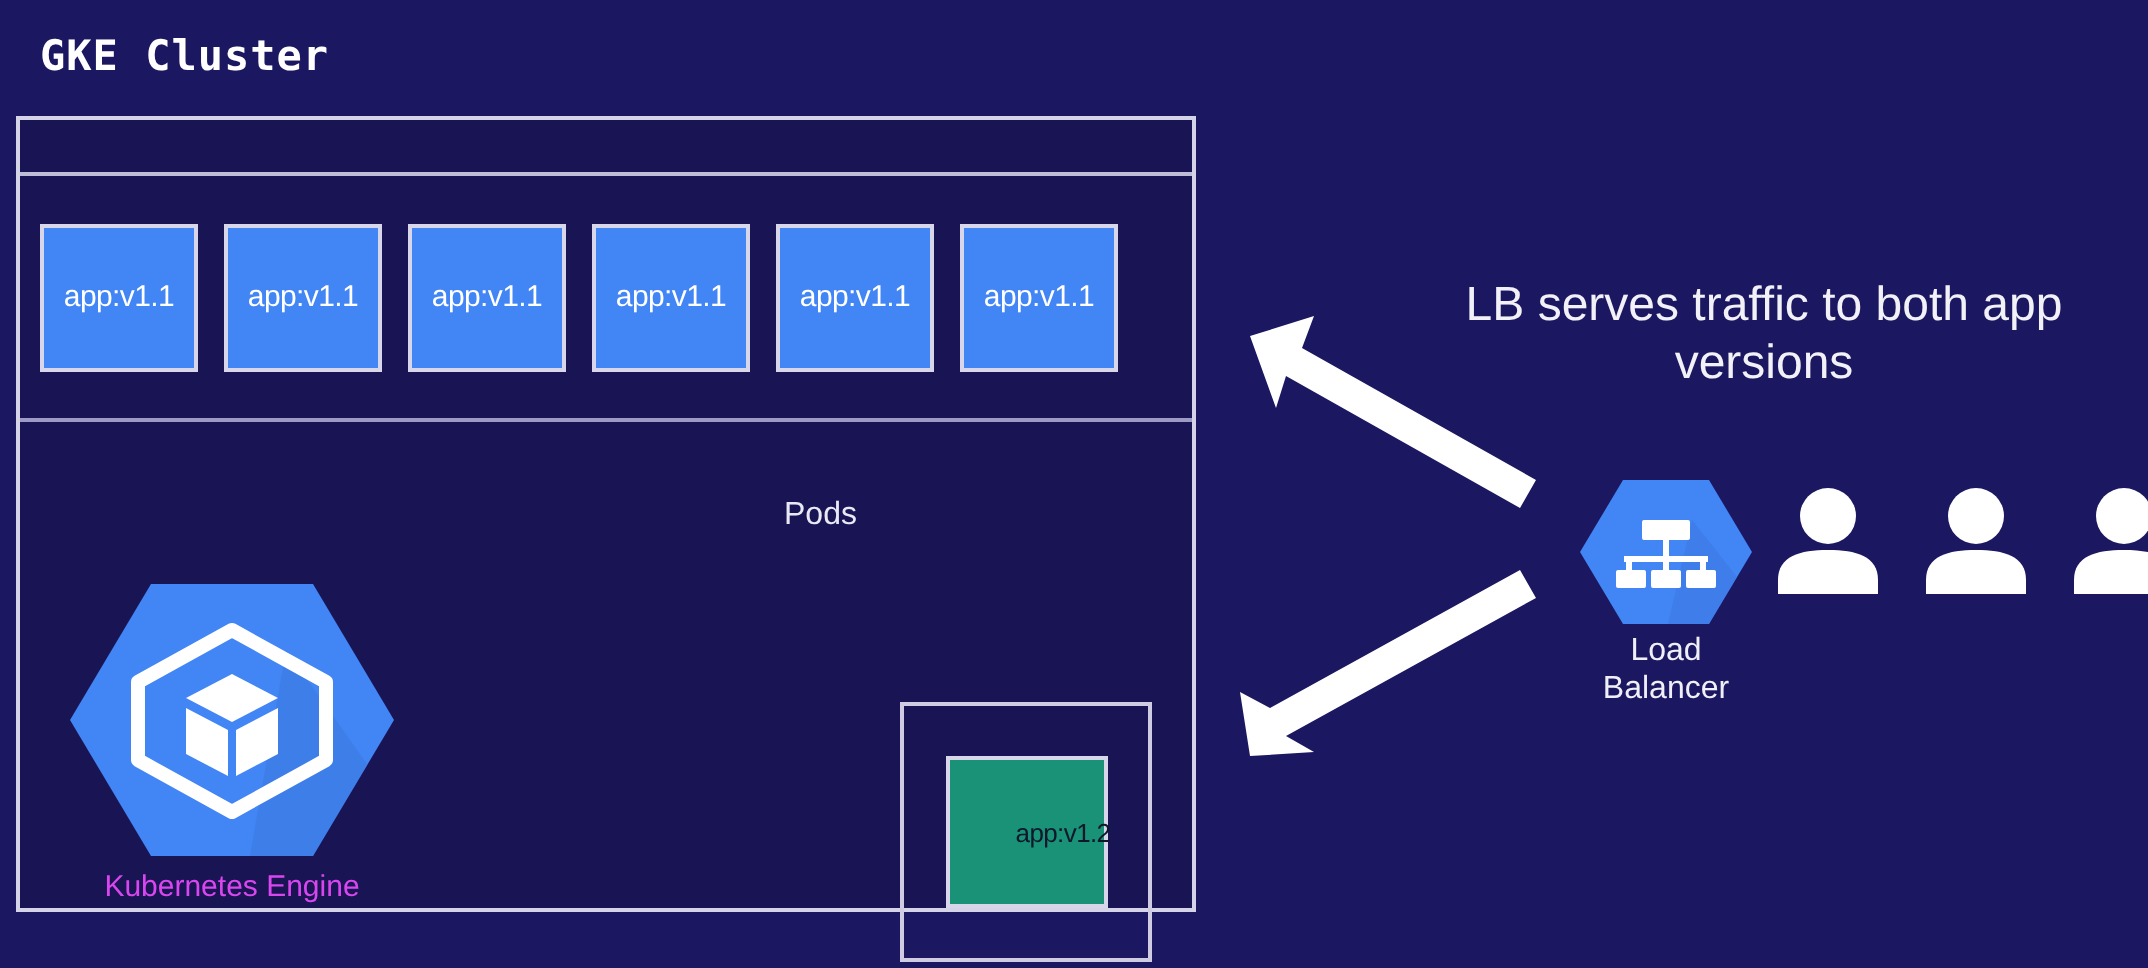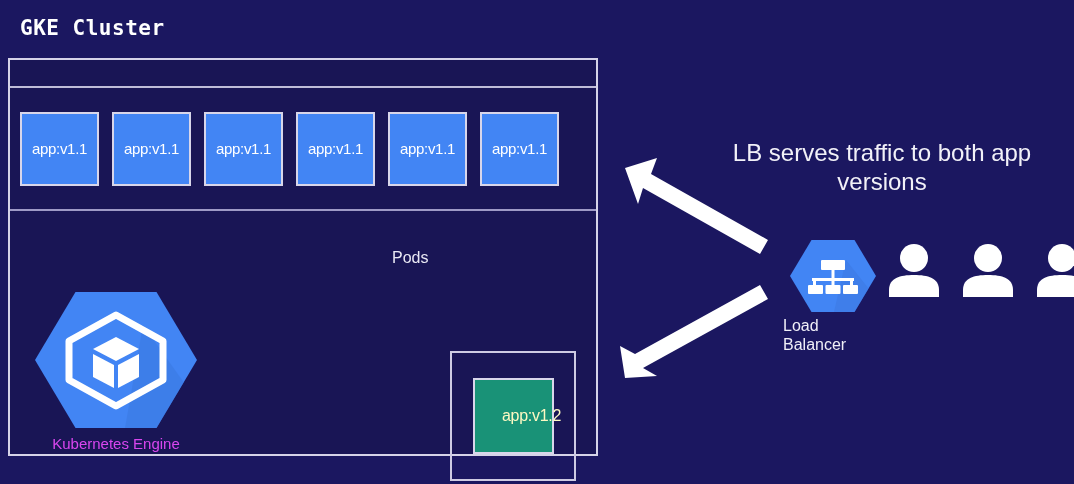--- a/index.html
+++ b/index.html
@@ -132,22 +132,22 @@
   .pod-v2 {
     width: 81px;
     height: 76px;
     background: #199277;
     border: 2px solid #d8d6ea;
     display: flex;
     align-items: center;
     justify-content: center;
   }
   .pod-v2 span {
-    font-size: 16px;
-    color: #fef9c3;
+    font-size: 13px;
+    color: #0f172a;
     white-space: nowrap;
     letter-spacing: -0.3px;
     margin-left: 37px;
   }
 
   
   .arrows {
     position: absolute;
     left: 600px;
     top: 140px;
@@ -167,21 +167,21 @@
     line-height: 1.22;
     color: #f2f1f8;
   }
 
   
   .lb-wrap {
     position: absolute;
     left: 783px;
     top: 238px;
     width: 100px;
-    text-align: left;
+    text-align: center;
   }
   .lb-hex {
     width: 86px;
     height: 76px;
     margin: 0 auto;
   }
   .lb-label {
     margin-top: 2px;
     font-size: 16px;
     line-height: 1.2;

